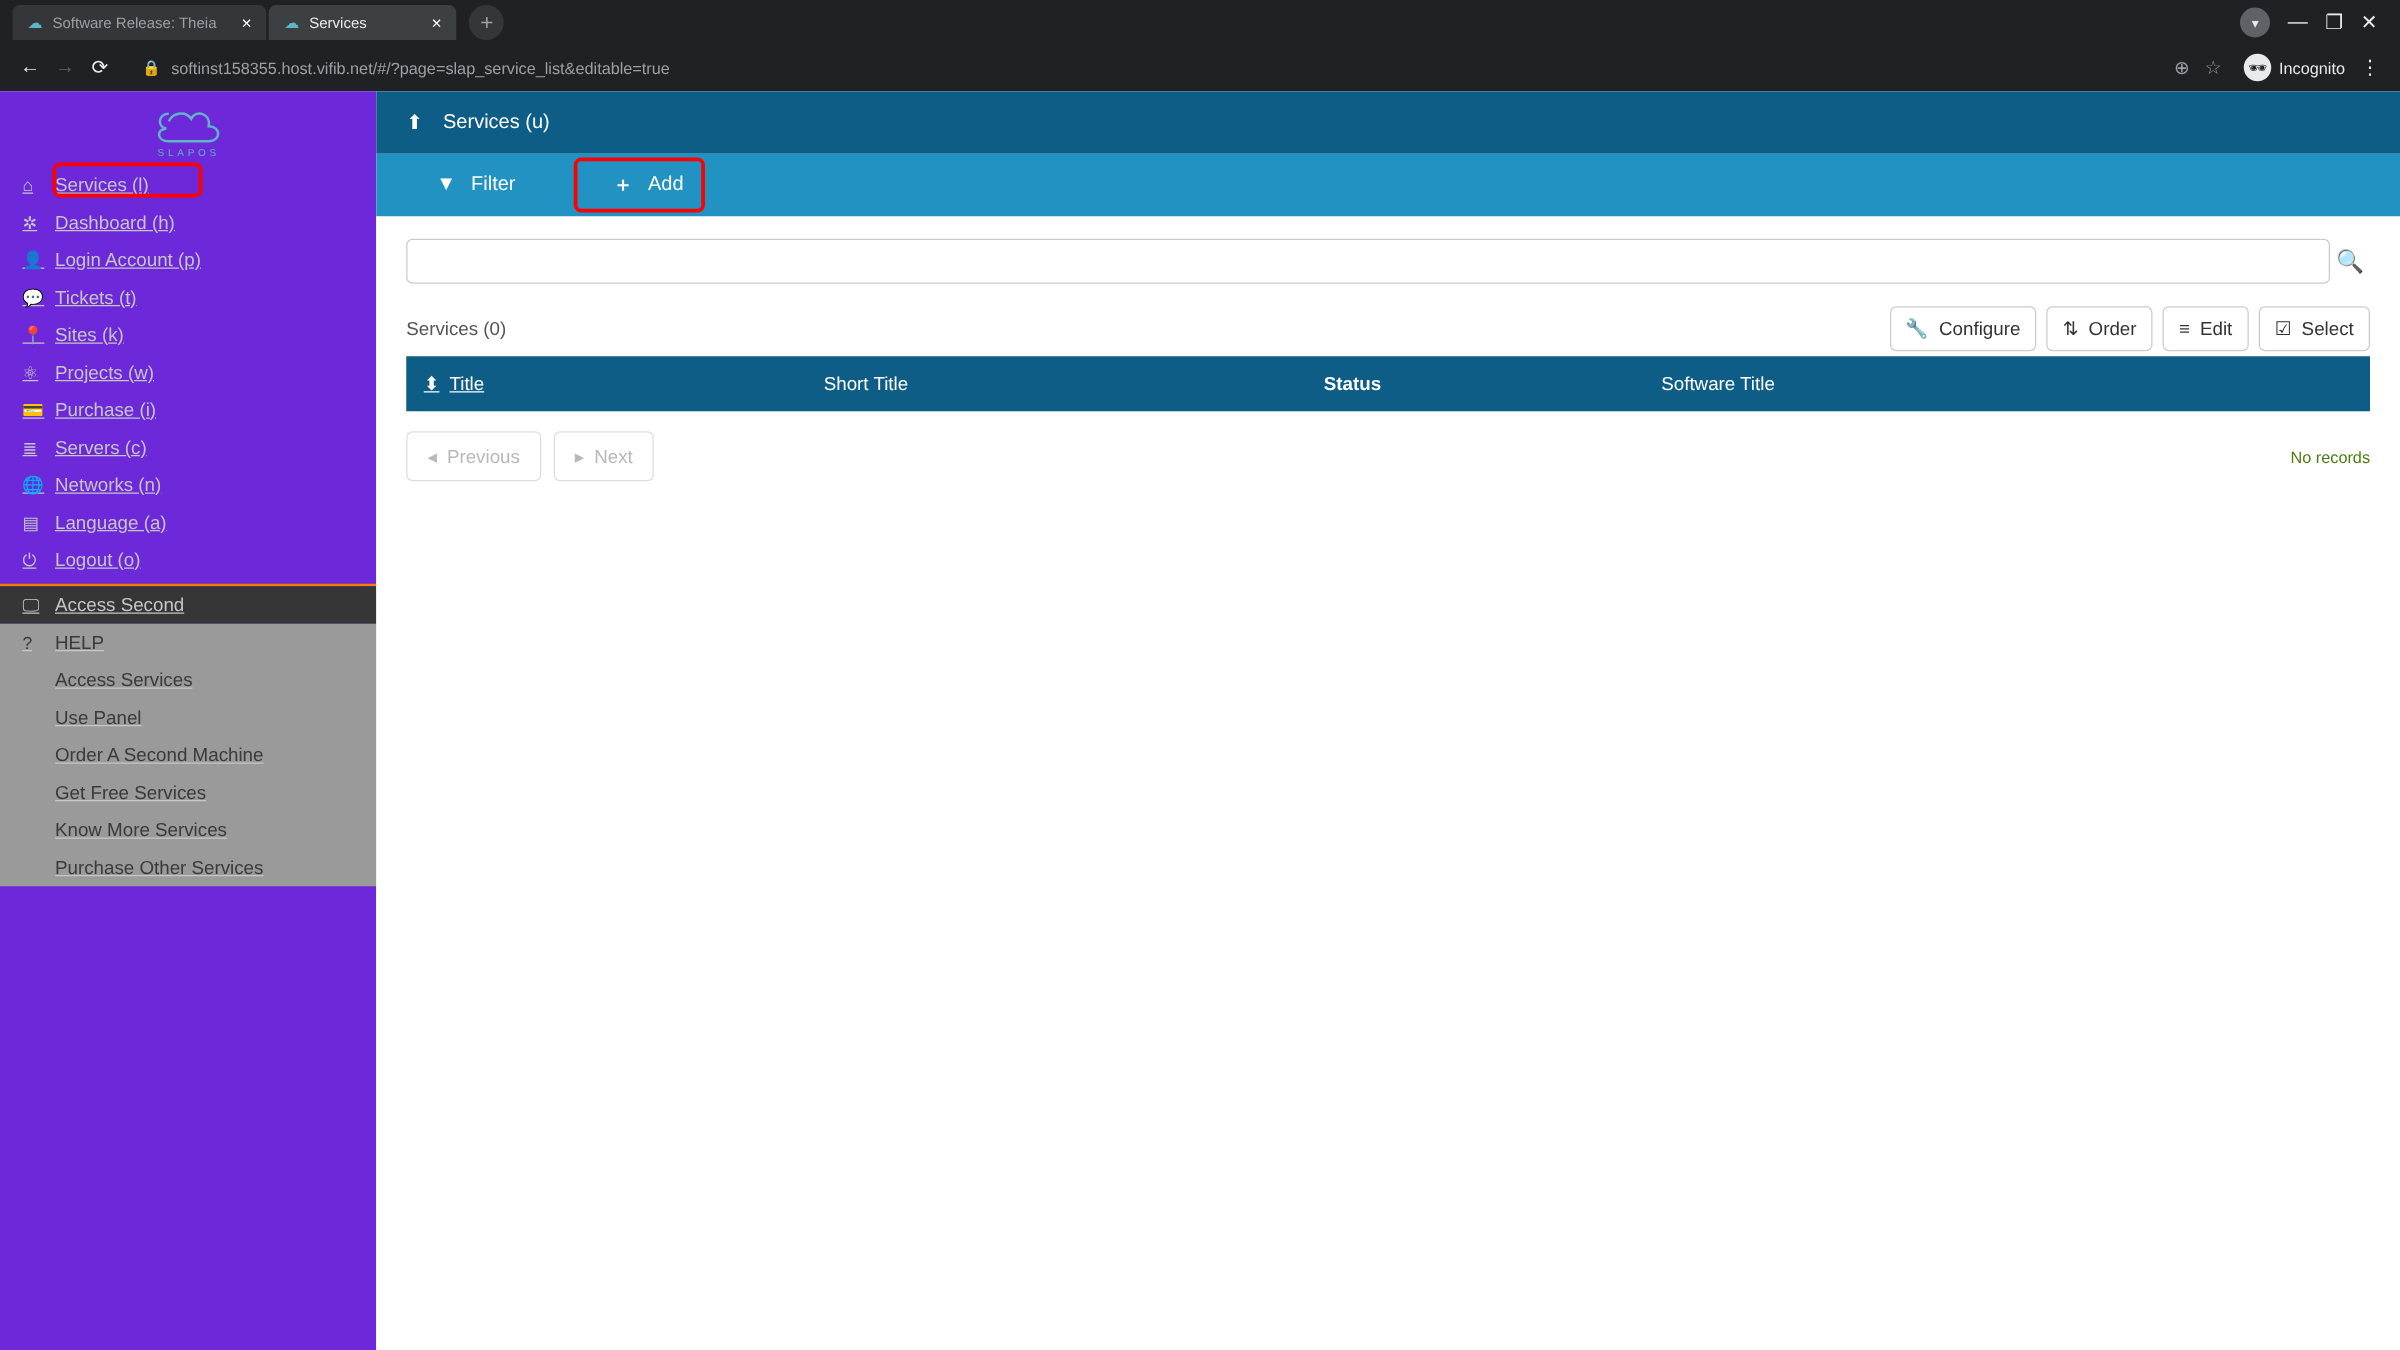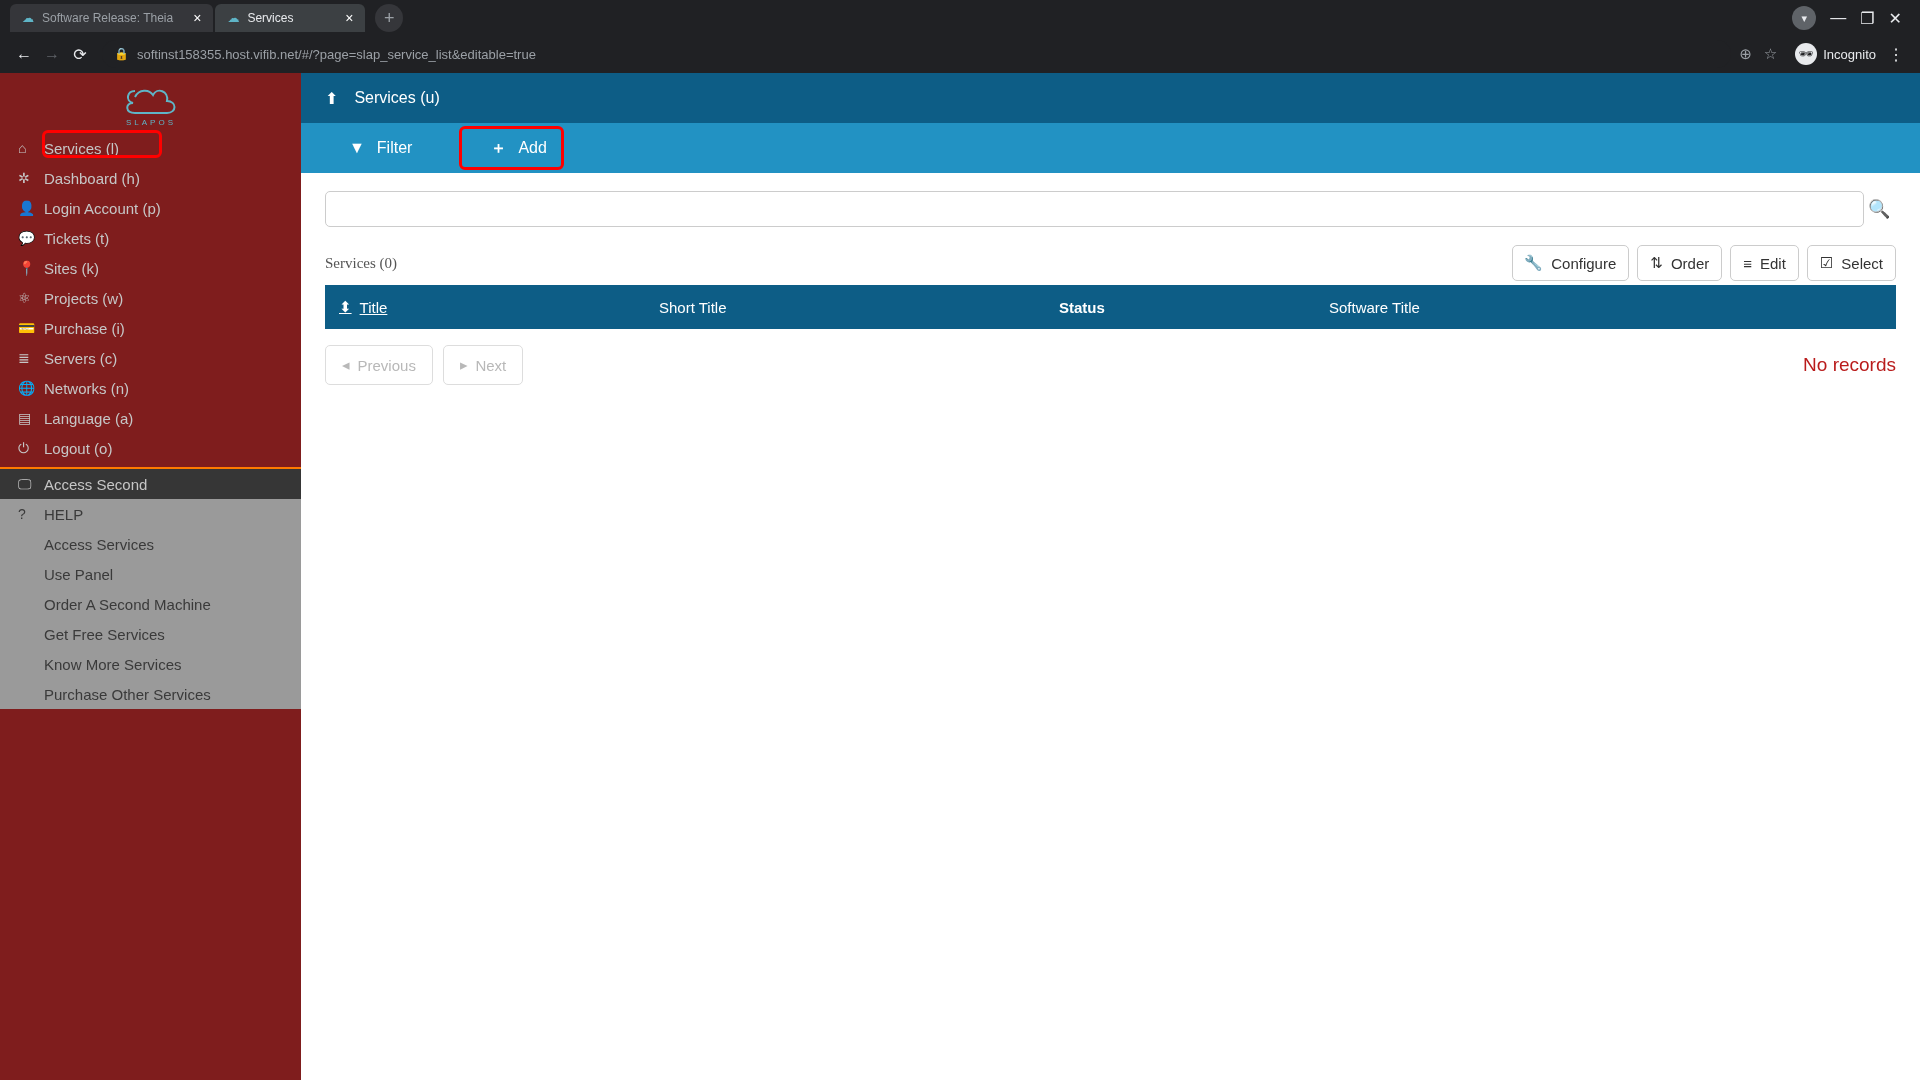--- a/index.html
+++ b/index.html
@@ -23,21 +23,21 @@
     .address-bar { flex: 1; background: #202124; height: 28px; display: flex; align-items: center; padding: 0 12px; color: #9ba0a6; font-size: 13px; margin: 0 8px; border-radius: 14px; }
     .lock-icon { color: #9ba0a6; margin-right: 8px; font-size: 12px; }
     .incognito-badge { display: flex; align-items: center; color: #e8eaed; font-size: 13px; gap: 6px; padding: 0 6px; }
     .incognito-icon { width: 22px; height: 22px; background: #e8eaed; border-radius: 50%; display: flex; align-items: center; justify-content: center; color: #202124; font-size: 12px; }
     .addr-icon { color: #9ba0a6; margin-right: 12px; font-size: 15px; }
 
     
     .app { display: flex; height: calc(1080px - 73px); }
 
     
-    .sidebar { width: 301px; background: #7f1d1d; color: #c6c6c6; display: flex; flex-direction: column; }
+    .sidebar { width: 301px; background: #6d28d9; color: #c6c6c6; display: flex; flex-direction: column; text-decoration: underline; }
     .logo-area { height: 60px; display: flex; align-items: center; justify-content: center; }
     .logo-svg { color: #5fb5c7; }
 
     .side-item { display: flex; align-items: center; height: 30px; padding: 0 18px; font-size: 15px; cursor: pointer; }
     .side-item .side-icon { width: 26px; text-align: left; font-size: 14px; }
     .side-item .side-label { }
     .side-divider { border-top: 2px solid #ff7a00; margin-top: 4px; }
     .side-item.darker { background: #363636; }
     .side-section-light { background: #9a9a9a; }
     .side-section-light .side-item { color: #3a3a3a; }
@@ -53,35 +53,35 @@
     .toolbar-btn { display: flex; align-items: center; padding: 0 24px; height: 100%; cursor: pointer; }
     .toolbar-btn .tb-icon { margin-right: 12px; font-weight: bold; }
 
     .content-body { padding: 18px 24px; }
 
     .search-row { display: flex; align-items: center; margin-bottom: 18px; }
     .search-input { flex: 1; height: 36px; border: 1px solid #ccc; border-radius: 5px; padding: 0 12px; font-size: 14px; }
     .search-icon-btn { width: 32px; text-align: center; font-size: 18px; color: #333; }
 
     .list-header-row { display: flex; justify-content: space-between; align-items: center; margin-bottom: 4px; }
-    .services-count { color: #555; font-size: 15px; font-family: Liberation Serif, serif; }
+    .services-count { color: #555; font-size: 15px; }
     .action-btns { display: flex; gap: 8px; }
     .action-btn { border: 1px solid #ccc; border-radius: 5px; padding: 8px 12px; font-size: 15px; color: #333; background: #fff; display: flex; align-items: center; gap: 8px; cursor: pointer; }
 
     .table { width: 100%; }
     .table-head { background: #0d5d86; color: #fff; display: flex; height: 44px; align-items: center; font-size: 15px; }
     .th { padding: 0 14px; }
     .th-title { width: 320px; display: flex; align-items: center; gap: 8px; text-decoration: underline; }
     .th-short { width: 400px; }
     .th-status { width: 270px; font-weight: bold; }
     .th-logo { flex: 1; }
 
     .pagination-row { display: flex; align-items: center; margin-top: 16px; gap: 10px; }
     .page-btn { border: 1px solid #ddd; border-radius: 5px; padding: 10px 16px; color: #b8b8b8; font-size: 15px; background: #fff; display: flex; align-items: center; gap: 8px; cursor: pointer; }
-    .no-records { margin-left: auto; color: #b91c1c; font-size: 19px; }
+    .no-records { margin-left: auto; color: #4d7c0f; font-size: 13px; }
   </style>
 </head>
 <body>
 
 <div class="browser-chrome">
   <div class="tab-bar">
     <div class="tab">
       <span style="display:flex;align-items:center;">
         <span class="tab-icon-cloud">☁</span>
         <span>Software Release: Theia</span>

